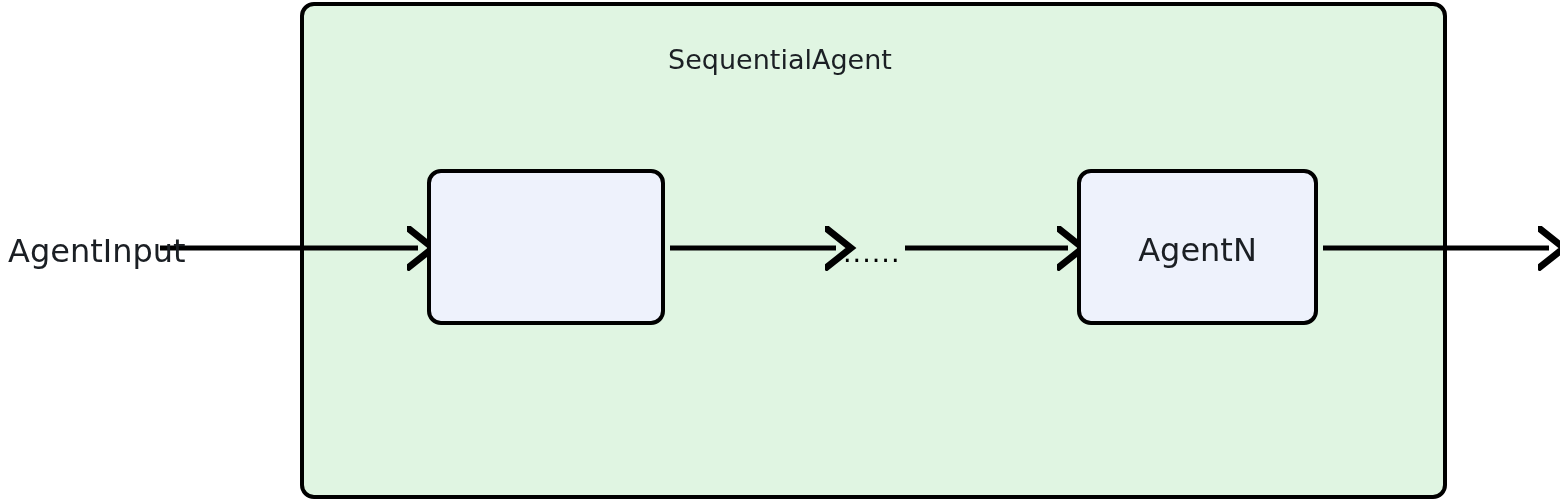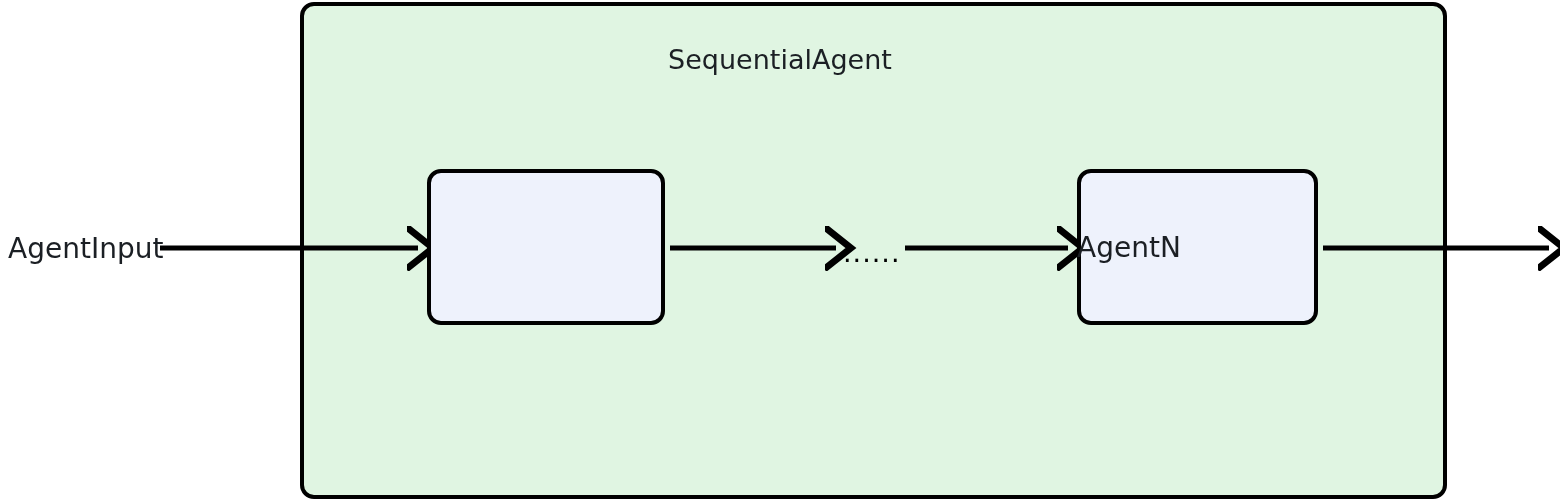--- a/index.html
+++ b/index.html
@@ -18,21 +18,21 @@
   .diagram-svg {
     position: absolute;
     left: 0;
     top: 0;
     width: 1560px;
     height: 504px;
   }
   .label-text {
     position: absolute;
     color: #1b1f24;
-    font-size: 28px;
+    font-size: 32px;
     font-weight: 400;
     line-height: 1;
     white-space: nowrap;
   }
   #input-label {
     left: 8px;
     top: 235px;
   }
   #container-title {
     left: 0;
@@ -45,21 +45,21 @@
   #agent1-label {
     left: 427px;
     top: 234px;
     width: 238px;
     text-align: center;
   }
   #agentn-label {
     left: 1077px;
     top: 234px;
     width: 241px;
-    text-align: left;
+    text-align: center;
   }
   #ellipsis-label {
     left: 843px;
     top: 239px;
     font-size: 27px;
     letter-spacing: 1px;
     color: #000000;
   }
 </style>
 </head>

